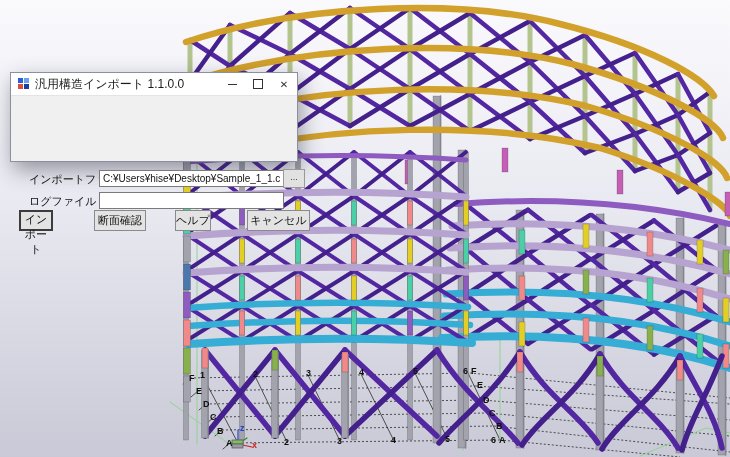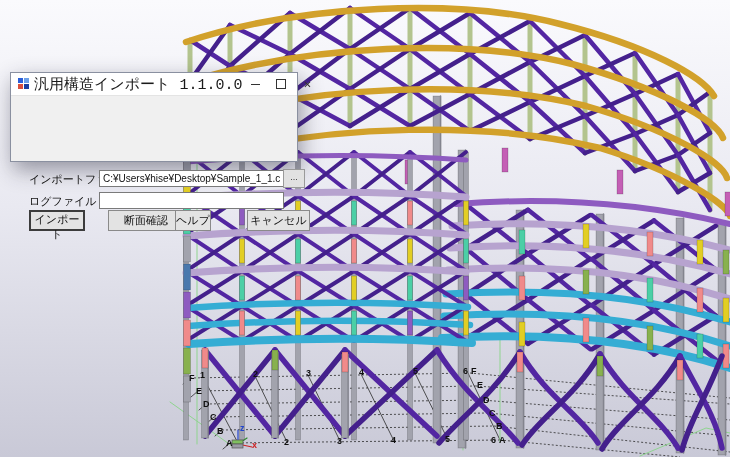--- a/index.html
+++ b/index.html
@@ -7,21 +7,21 @@
   #stage{position:relative;width:730px;height:457px;background:linear-gradient(#fafafd 0%,#e9e9f1 45%,#c9c9d7 100%);}
   #scene{position:absolute;left:0;top:0;}
   .grid-label{position:absolute;font-size:9px;font-weight:600;color:#101010;line-height:1;pointer-events:none;}
   .axis-label{position:absolute;font-size:9px;font-weight:700;line-height:1;pointer-events:none;}
   
   #dlg{position:absolute;left:10px;top:72px;width:286px;height:88px;background:#f0f0f0;
        border:1px solid #8a90a0;box-shadow:3px 8px 20px rgba(40,40,60,.45);}
   #dlg .titlebar{position:absolute;left:0;top:0;right:0;height:22px;background:#ffffff;border-bottom:1px solid #e4e4e4;display:flex;align-items:center;}
   #dlg .appicon{width:12px;height:12px;margin:0 5px 0 7px;display:grid;grid-template-columns:5px 5px;grid-template-rows:5px 5px;gap:1px;}
   #dlg .appicon i{display:block;}
-  #dlg .title{font-size:15px;color:#1a1a1a;white-space:nowrap;font-family:Liberation Mono, monospace;}
+  #dlg .title{font-size:12px;color:#1a1a1a;white-space:nowrap;}
   #dlg .wincontrols{margin-left:auto;display:flex;height:100%;}
   #dlg .winbtn{width:26px;height:100%;display:flex;align-items:center;justify-content:center;color:#333;font-size:10px;}
   #dlg .ic-min{width:9px;height:0;border-bottom:1px solid #333;display:block;}
   #dlg .ic-max{width:8px;height:8px;border:1px solid #333;display:block;}
   #dlg .field-label{position:absolute;left:18px;font-size:11px;color:#111;white-space:nowrap;}
   #dlg input{position:absolute;left:88px;width:177px;height:15px;border:1px solid #7a7a7a;background:#fff;
              font-family:"Liberation Sans",sans-serif;font-size:10px;color:#111;padding:0 3px;box-sizing:content-box;}
   #dlg .browse{position:absolute;left:272px;top:96px;width:20px;height:17px;background:#e1e1e1;border:1px solid #9a9a9a;
                font-size:9px;line-height:15px;text-align:center;color:#333;}
   #dlg .btnrow button{position:absolute;top:137px;height:21px;background:#e3e3e3;border:1px solid #8a8a8a;
@@ -372,19 +372,19 @@
             <span>✕</span>
           </span>
       </span>
     </div>
     <span class="field-label" style="top:99px">インポートファイル(.CSV</span>
     <input type="text" style="top: 97px;" value="C:¥Users¥hise¥Desktop¥Sample_1_1.csv">
     <span class="browse">...</span>
     <span class="field-label" style="top:121px">ログファイル</span>
     <input type="text" style="top: 119px;" value="">
     <span class="btnrow">
-      <button class="btn-default" style="left:18px;width:56px">インポート</button>
-      <button style="left:97px;width:76px">断面確認</button>
+      <button class="btn-default" style="left:8px;width:34px">インポート</button>
+      <button style="left:83px;width:52px">断面確認</button>
       <button style="left:164px;width:36px">ヘルプ</button>
       <button style="left:236px;width:63px">キャンセル</button>
     </span>
   </div>
 </div>
 
 </body></html>

